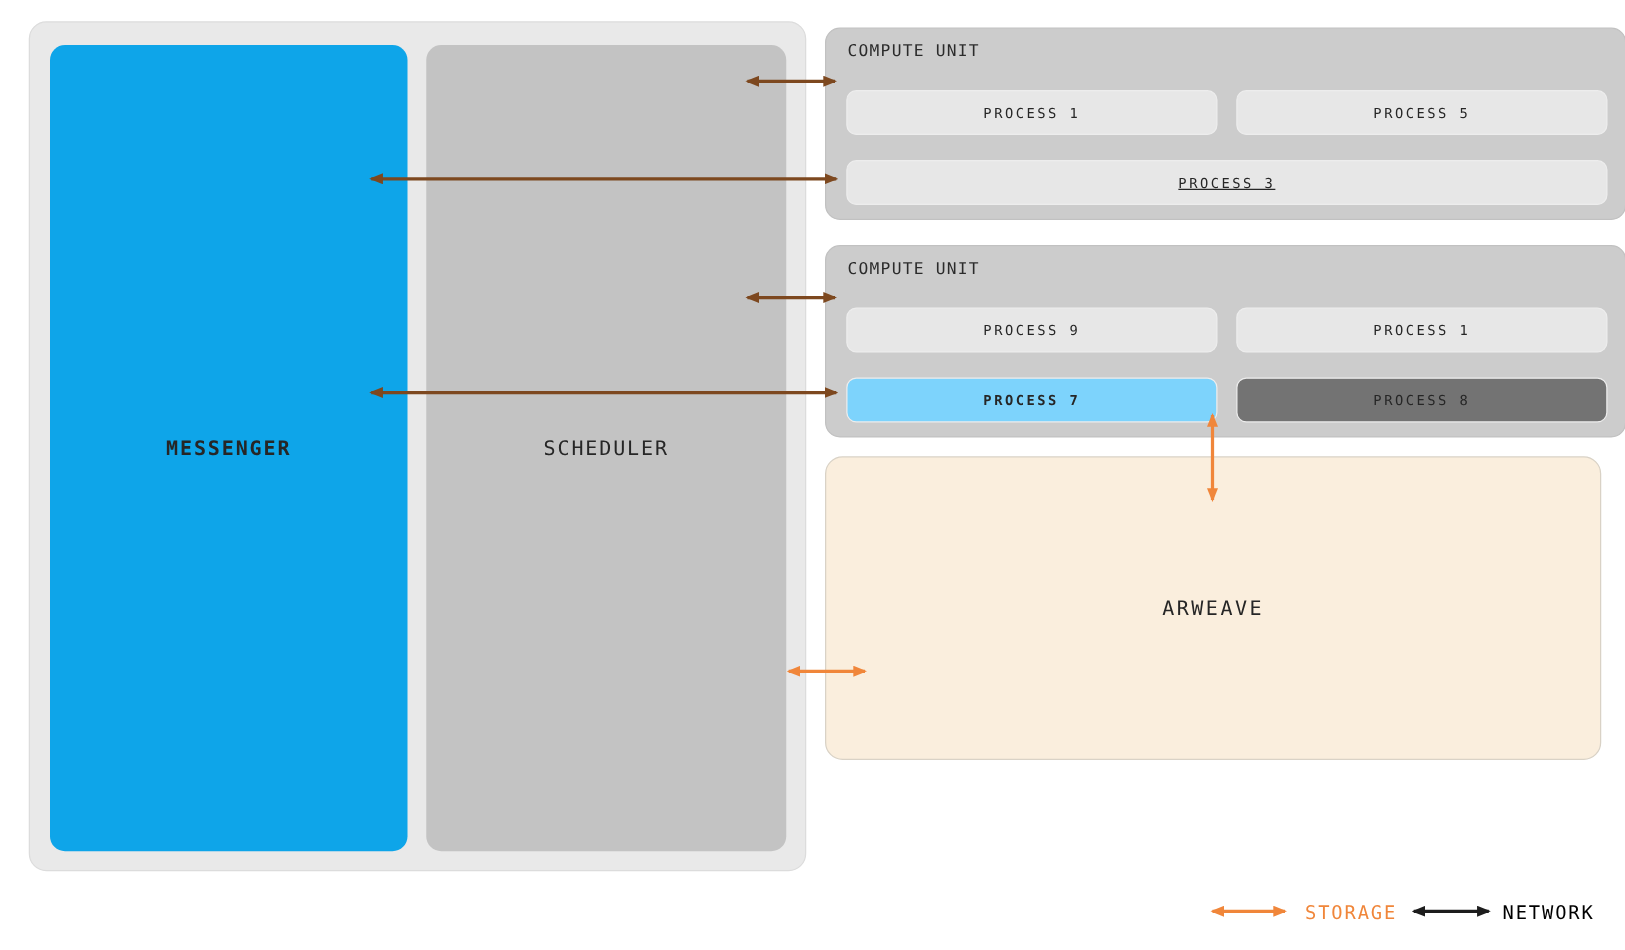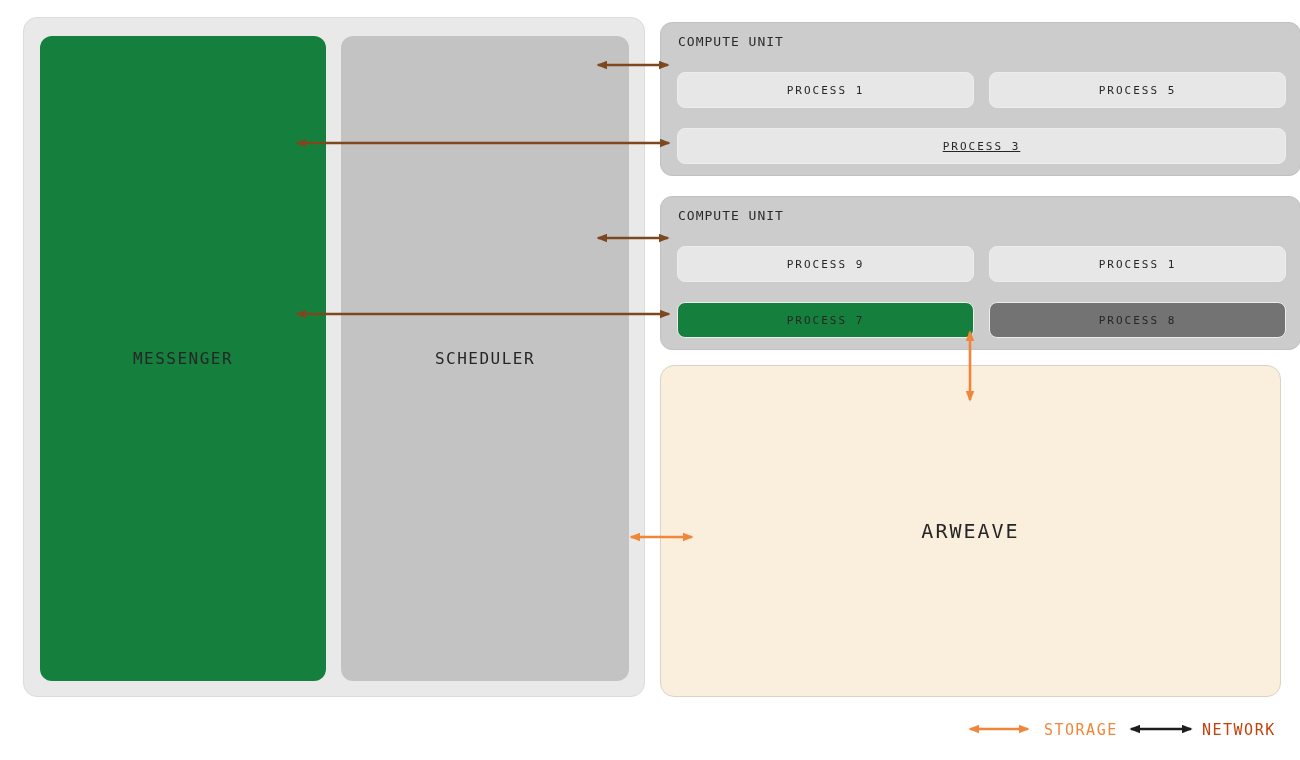--- a/index.html
+++ b/index.html
@@ -18,36 +18,36 @@
   .compute-unit{left:660px;width:641px;height:154px;border-radius:12px;border:1px solid #c1c1c1;}
   .cu1{top:22px;}
   .cu2{top:196px;}
   .cu-title{position:absolute;left:17px;top:11px;font-size:13px;letter-spacing:1px;color:#2b2b2b;}
   .cu-row{position:absolute;left:16px;right:14px;height:36px;display:flex;gap:15px;}
   .cu-row.r1{top:49px;}
   .cu-row.r2{top:105px;}
   .process{flex:1;border-radius:8px;border:1px solid #ededed;display:flex;align-items:center;justify-content:center;
            font-size:11px;letter-spacing:2px;box-sizing:border-box;text-align:center;}
   
-  .arweave{left:660px;top:365px;width:621px;height:332px;border-radius:14px;border:1px solid #d9d2c6;
-           display:flex;align-items:center;justify-content:center;font-size:20px;letter-spacing:2px;}
+  .arweave{left:660px;top:365px;width:621px;height:243px;border-radius:14px;border:1px solid #d9d2c6;
+           display:flex;align-items:center;justify-content:center;font-size:16px;letter-spacing:2px;}
   
   #arrow-layer{position:absolute;left:0;top:0;width:1300px;height:760px;pointer-events:none;}
   
   .legend-label{position:absolute;top:721px;font-size:15px;letter-spacing:1.5px;}
   .legend-label.storage{left:1044px;}
   .legend-label.network{left:1202px;}
 </style>
 </head>
 <body>
 
 <div class="canvas">
 
   <div class="box node-shell" style="background: rgb(233, 233, 233);">
-    <div class="panel messenger" style="background: #15803d;">
+    <div class="panel messenger" style="background: #0ea5e9; font-weight: bold;">
       <span>MESSENGER</span>
     </div>
     <div class="panel scheduler" style="background: rgb(195, 195, 195); align-items: center;">
       <span>SCHEDULER</span>
     </div>
   </div>
 
   <div class="box compute-unit cu1" style="background: rgb(204, 204, 204);">
     <div class="cu-title">COMPUTE UNIT</div>
     <div class="cu-row r1">
@@ -59,21 +59,21 @@
     </div>
   </div>
 
   <div class="box compute-unit cu2" style="background: rgb(204, 204, 204);">
     <div class="cu-title">COMPUTE UNIT</div>
     <div class="cu-row r1">
       <div class="process" style="background: rgb(231, 231, 231);">PROCESS 9</div>
       <div class="process" style="background: rgb(231, 231, 231);">PROCESS 1</div>
     </div>
     <div class="cu-row r2">
-      <div class="process" style="background: #15803d;">PROCESS 7</div>
+      <div class="process" style="background: #7dd3fc; font-weight: bold;">PROCESS 7</div>
       <div class="process" style="background: #737373;">PROCESS 8</div>
     </div>
   </div>
 
   <div class="box arweave" style="background: rgb(250, 238, 221);">
     <span>ARWEAVE</span>
   </div>
 
   <svg id="arrow-layer" viewBox="0 0 1300 760" xmlns="http://www.w3.org/2000/svg">
     <defs>
@@ -91,15 +91,15 @@
       <line x1="297" y1="143" x2="669" y2="143" stroke="#7d481f" stroke-width="2.6" marker-start="url(#mk-network)" marker-end="url(#mk-network)"></line>
       <line x1="598" y1="238" x2="668" y2="238" stroke="#7d481f" stroke-width="2.6" marker-start="url(#mk-network)" marker-end="url(#mk-network)"></line>
       <line x1="297" y1="314" x2="669" y2="314" stroke="#7d481f" stroke-width="2.6" marker-start="url(#mk-network)" marker-end="url(#mk-network)"></line>
       <line x1="970" y1="332" x2="970" y2="400" stroke="#f0863a" stroke-width="2.6" marker-start="url(#mk-storage)" marker-end="url(#mk-storage)"></line>
       <line x1="631" y1="537" x2="692" y2="537" stroke="#f0863a" stroke-width="2.6" marker-start="url(#mk-storage)" marker-end="url(#mk-storage)"></line>
       <line x1="970" y1="729" x2="1028" y2="729" stroke="#f0863a" stroke-width="2.6" marker-start="url(#mk-storage)" marker-end="url(#mk-storage)"></line>
       <line x1="1131" y1="729" x2="1191" y2="729" stroke="#1d1d1d" stroke-width="2.6" marker-start="url(#mk-network_legend)" marker-end="url(#mk-network_legend)"></line>
     </svg>
 
   <span class="legend-label storage" style="color: rgb(240, 134, 58);">STORAGE</span>
-  <span class="legend-label network" style="color: #c2410c;">NETWORK</span>
+  <span class="legend-label network" style="color: #000000;">NETWORK</span>
 
 </div>
 
 </body></html>

